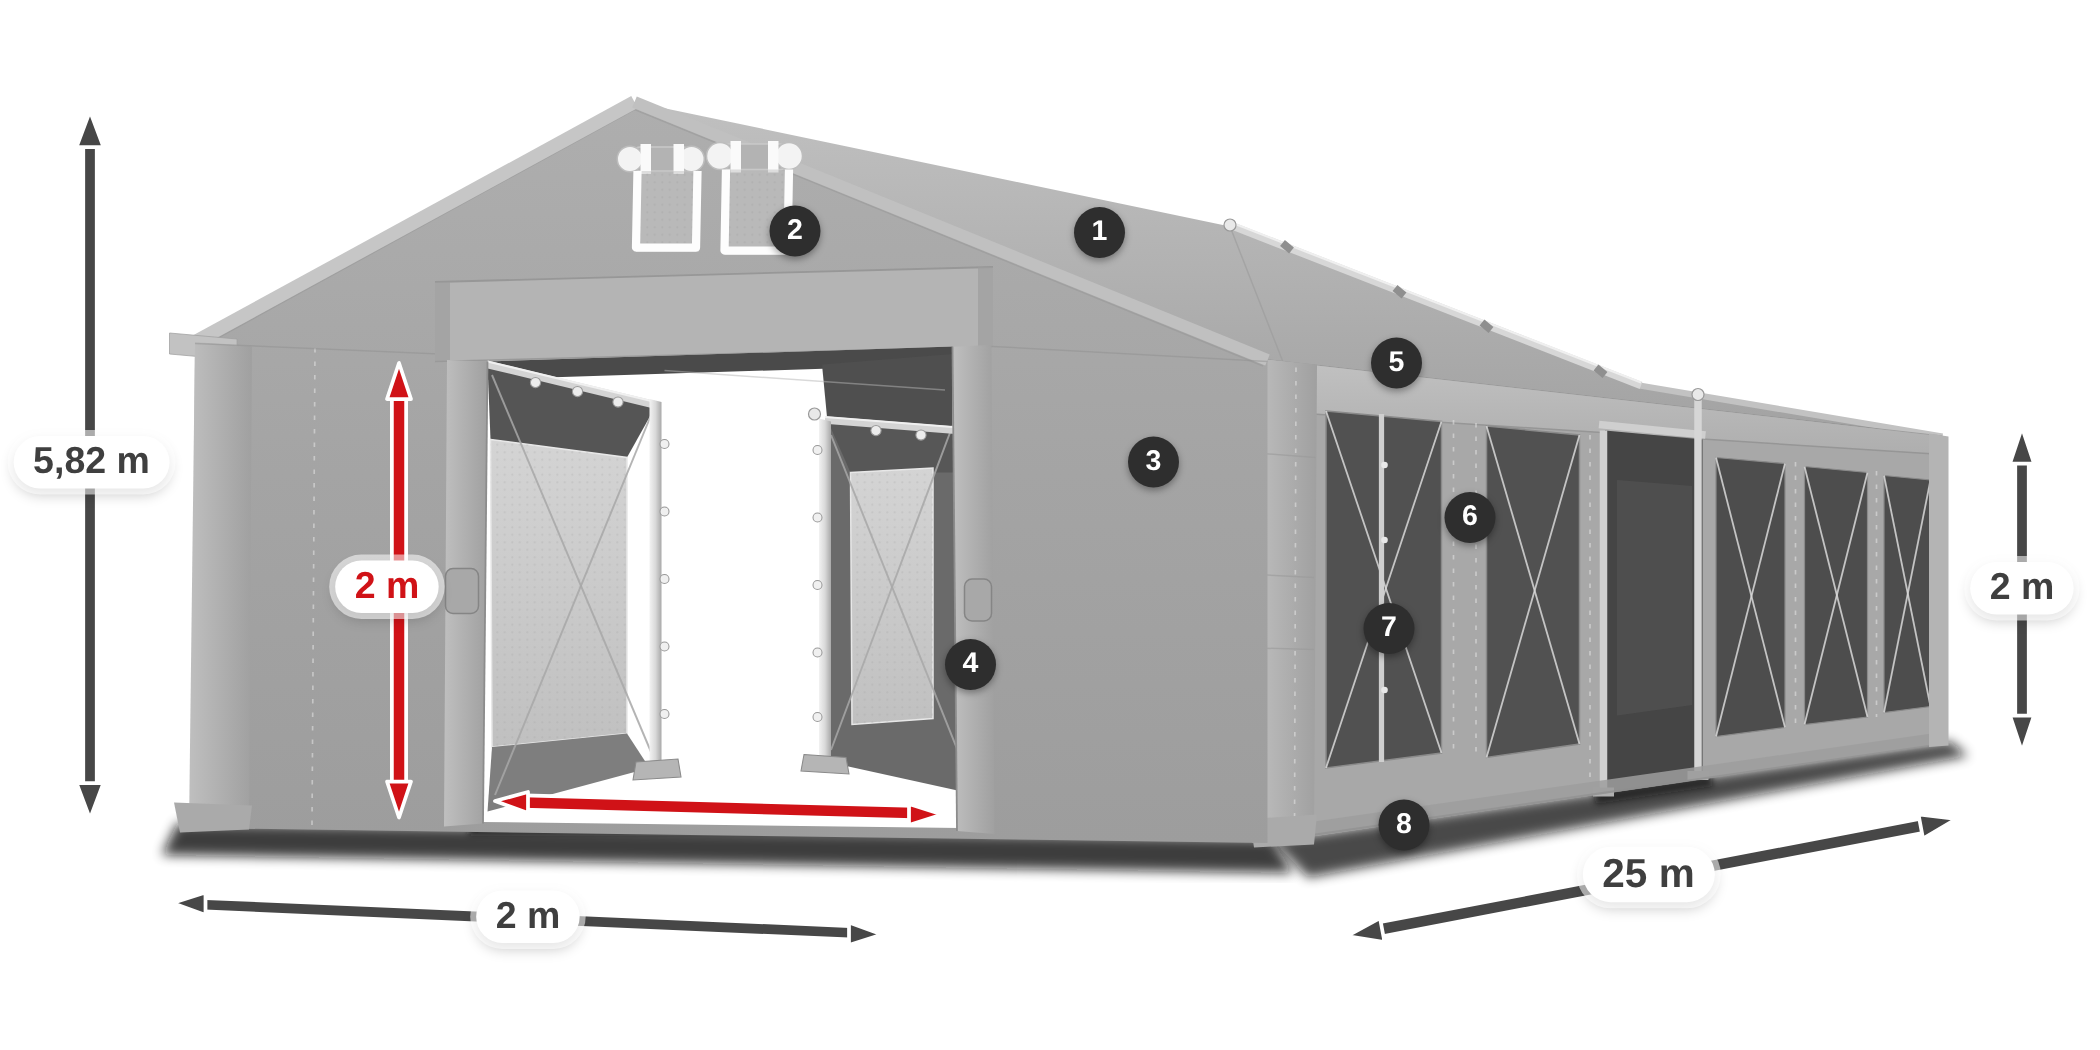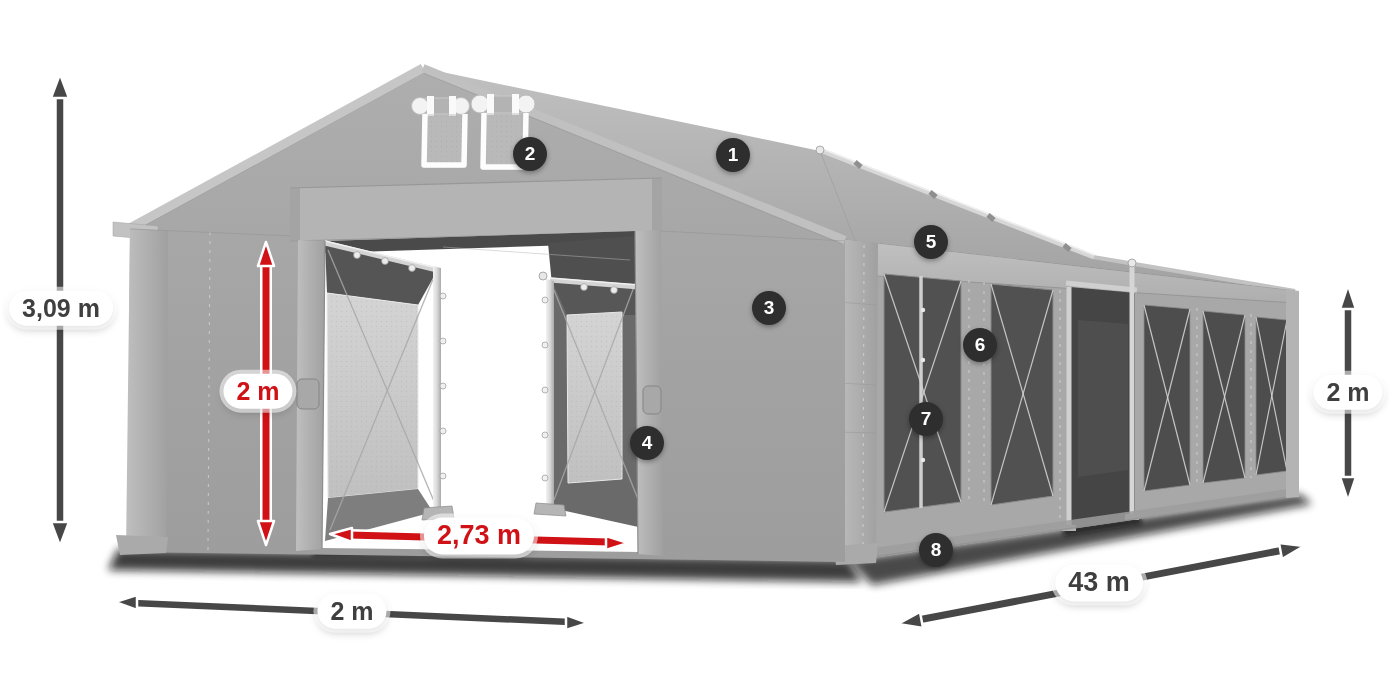--- a/index.html
+++ b/index.html
@@ -292,25 +292,24 @@
     </g>
     <g>
       <line class="casing" x1="1348" y1="307" x2="1348" y2="479" stroke-width="11"></line>
       <line class="shaft-dark" x1="1348" y1="305" x2="1348" y2="481" stroke-width="6.5"></line>
       <polygon class="head-dark" points="1348,285 1340,309 1356,309"></polygon>
       <polygon class="head-dark" points="1348,501 1340,477 1356,477"></polygon>
     </g>
   </g>
 </svg>
 
-  <div class="dim-label" style="left:61px;top:308px">3,09 m</div>
+  <div class="dim-label" style="left:61px;top:308px">5,82 m</div>
   <div class="dim-label red" style="left:258px;top:391px">2 m</div>
-  <div class="dim-label red big" style="left:479px;top:536px">2,73 m</div>
   <div class="dim-label" style="left:352px;top:611px">2 m</div>
-  <div class="dim-label big" style="left:1099px;top:583px">43 m</div>
+  <div class="dim-label big" style="left:1099px;top:583px">25 m</div>
   <div class="dim-label" style="left:1348px;top:392px">2 m</div>
 
   <div class="callout" style="left:733px;top:155px">1</div>
   <div class="callout" style="left:530px;top:154px">2</div>
   <div class="callout" style="left:769px;top:308px">3</div>
   <div class="callout" style="left:647px;top:443px">4</div>
   <div class="callout" style="left:931px;top:242px">5</div>
   <div class="callout" style="left:980px;top:345px">6</div>
   <div class="callout" style="left:926px;top:419px">7</div>
   <div class="callout" style="left:936px;top:550px">8</div>

